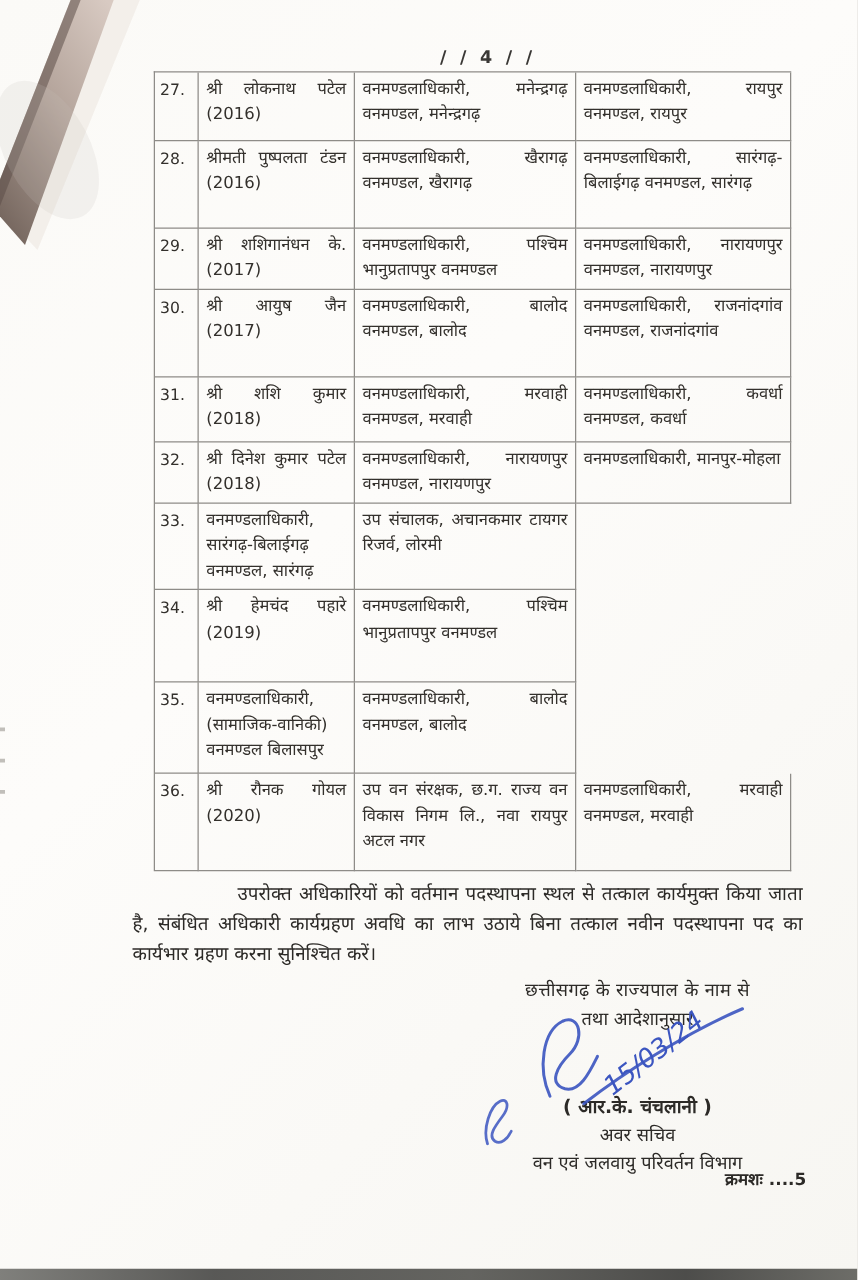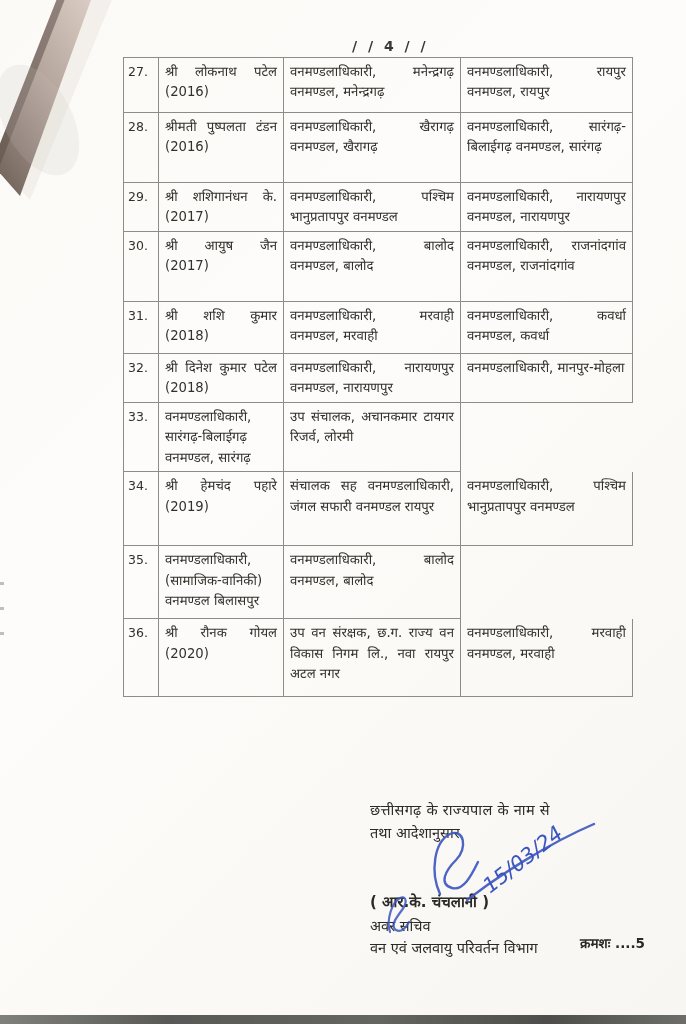--- a/index.html
+++ b/index.html
@@ -50,22 +50,22 @@
   .r35{min-height:73px}.r36{min-height:78px}
   .t-row .t-cell{min-height:inherit;box-sizing:border-box;}
   
   .order-par{
     position:absolute;left:106px;top:703px;width:536px;
     font-size:15px;line-height:1.6;text-align:justify;
     text-indent:84px;font-weight:500;color:#2c2a27;
   }
   
   .sig-block{
-    position:absolute;left:370px;top:800px;width:280px;
-    text-align:left;font-size:14.5px;line-height:1.45;font-weight:500;color:#2c2a27;
+    position:absolute;left:370px;top:783px;width:280px;
+    text-align:center;font-size:14.5px;line-height:1.45;font-weight:500;color:#2c2a27;
   }
   .sig-line1{letter-spacing:.3px;}
   .sig-line2{margin-top:2px;}
   .sig-scrawl{position:absolute;left:42px;top:22px;width:215px;height:95px;pointer-events:none;}
   .sig-name{margin-top:48px;font-weight:700;font-size:15px;}
   .sig-desig{margin-top:2px;}
   .sig-govt{margin-top:1px;}
   .sig-dept{margin-top:1px;}
   .paraph{position:absolute;left:12px;top:92px;width:34px;height:48px;pointer-events:none;}
   .kramshah{
@@ -132,36 +132,36 @@
       <div class="t-cell">वनमण्डलाधिकारी, मानपुर-मोहला</div>
     </div>
     <div class="t-row r33">
       <div class="t-cell sno">33.</div>
       <div class="t-cell">वनमण्डलाधिकारी, सारंगढ़-बिलाईगढ़ वनमण्डल, सारंगढ़</div>
       <div class="t-cell">उप संचालक, अचानकमार टायगर रिजर्व, लोरमी</div>
     </div>
     <div class="t-row r34">
       <div class="t-cell sno">34.</div>
       <div class="t-cell">श्री हेमचंद पहारे (2019)</div>
-      <div class="t-cell">संचालक सह वनमण्डलाधिकारी, जंगल सफारी वनमण्डल रायपुर</div>
       <div class="t-cell">वनमण्डलाधिकारी, पश्चिम भानुप्रतापपुर वनमण्डल</div>
     </div>
     <div class="t-row r35">
       <div class="t-cell sno">35.</div>
       <div class="t-cell">वनमण्डलाधिकारी, (सामाजिक-वानिकी) वनमण्डल बिलासपुर</div>
       <div class="t-cell">वनमण्डलाधिकारी, बालोद वनमण्डल, बालोद</div>
     </div>
     <div class="t-row r36">
       <div class="t-cell sno">36.</div>
       <div class="t-cell">श्री रौनक गोयल (2020)</div>
       <div class="t-cell">उप वन संरक्षक, छ.ग. राज्य वन विकास निगम लि., नवा रायपुर अटल नगर</div>
       <div class="t-cell">वनमण्डलाधिकारी, मरवाही वनमण्डल, मरवाही</div>
     </div>
   </div>
 
+  <div class="order-par">उपरोक्त अधिकारियों को वर्तमान पदस्थापना स्थल से तत्काल कार्यमुक्त किया जाता है, संबंधित अधिकारी कार्यग्रहण अवधि का लाभ उठाये बिना तत्काल नवीन पदस्थापना पद का कार्यभार ग्रहण करना सुनिश्चित करें।</div>
 
   <div class="sig-block">
     <div class="sig-line1">छत्तीसगढ़ के राज्यपाल के नाम से</div>
     <div class="sig-line2">तथा आदेशानुसार</div>
 
     <svg class="sig-scrawl" viewBox="0 0 215 95">
       <g stroke="#3b55c0" stroke-width="2.4" fill="none" stroke-linecap="round" opacity="0.9">
         <path d="M28,72 C18,50 22,20 38,12 C52,6 56,26 44,38 C34,48 26,62 40,66 C52,69 60,52 66,40"></path>
         <path d="M55,78 C85,55 135,22 182,2"></path>
       </g>

